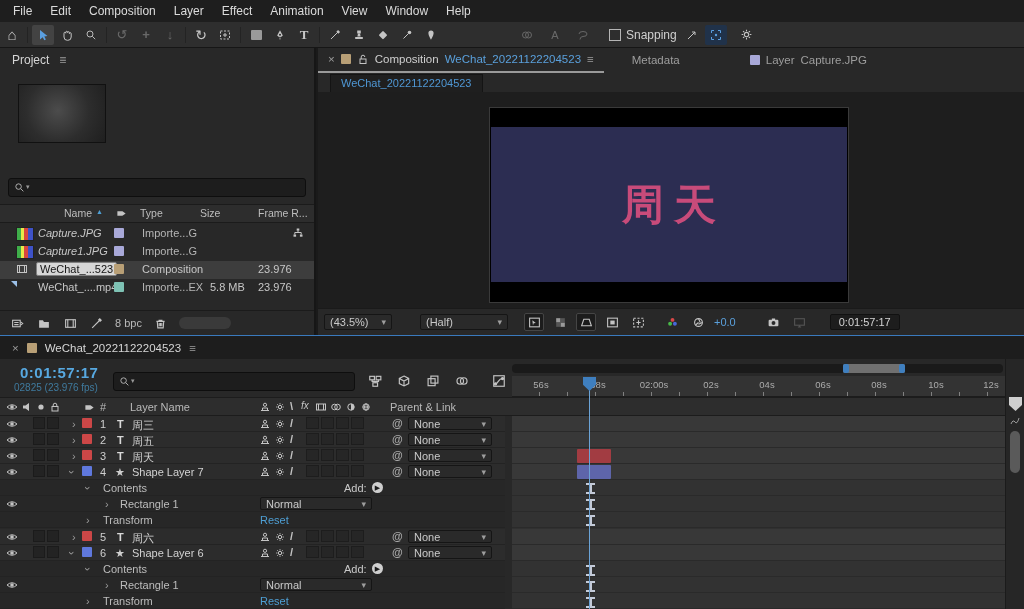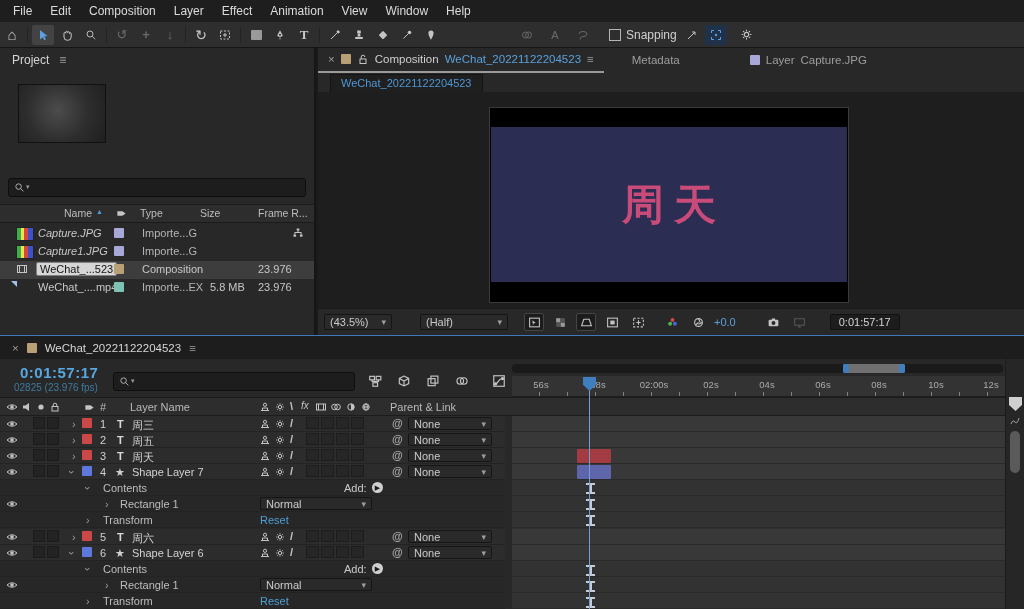--- a/index.html
+++ b/index.html
@@ -504,20 +504,39 @@
     </div>
     <div class="prow" style="top:231px;">
       <span class="mp4icon abs" style="left:17px;top:2px;"></span>
       <span class="abs" style="left:38px;top:2px;">WeChat_....mp4</span>
       <span class="lbl abs" style="left:114px;top:3px;background:#7ec2b4;"></span>
       <span class="abs" style="left:142px;top:2px;color:#b5b5b5;">Importe...EX</span>
       <span class="abs" style="left:210px;top:2px;">5.8 MB</span>
       <span class="abs" style="left:258px;top:2px;">23.976</span>
     </div>
 
+    <div class="pfoot">
+      <svg class="ic" width="15" height="13">
+          <use href="#i-interpret"></use>
+        </svg>
+      <svg class="ic" width="14" height="13">
+          <use href="#i-folder"></use>
+        </svg>
+      <svg class="ic" width="15" height="13">
+          <use href="#i-compic"></use>
+        </svg>
+      <svg class="ic" width="13" height="13">
+          <use href="#i-brushsl"></use>
+        </svg>
+      <span style="color:#b9b9b9;">8 bpc</span>
+      <svg class="ic" width="13" height="13">
+          <use href="#i-trash"></use>
+        </svg>
+      <span class="pill"></span>
+    </div>
   </div>
 
   <div class="panel" style="left:318px;top:48px;width:706px;height:287px;">
     <div class="vtabs">
       <span class="vtab-active">
         <span style="color:#9e9e9e;">×</span>
         <span class="lbl" style="background:#b89f76;"></span>
         <svg class="ic" width="12" height="12">
             <use href="#i-lockopen"></use>
           </svg>

